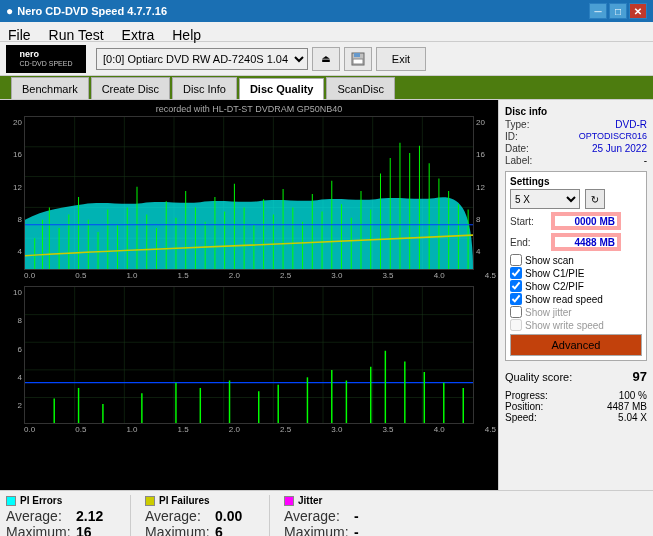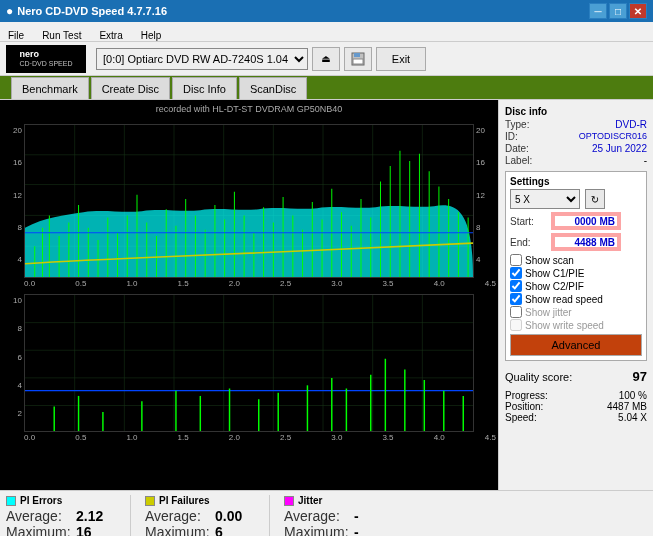--- a/index.html
+++ b/index.html
@@ -41,21 +41,21 @@
     .menu-bar {
       background: #f0f0f0;
       border-bottom: 1px solid #ccc;
       height: 20px;
       display: flex;
       align-items: center;
       padding: 0 4px;
       gap: 10px;
     }
     .menu-item {
-      font-size: 10px;
+      font-size: 14px;
       padding: 1px 4px;
       cursor: pointer;
       margin-top: 7px;
     }
 
     
     .toolbar {
       background: #f0f0f0;
       height: 34px;
       display: flex;
@@ -384,29 +384,30 @@
       <rect x="2" y="7" width="10" height="5" fill="#fff" stroke="#888"></rect>
     </svg>
   </div>
   <div class="toolbar-btn exit">Exit</div>
 </div>
 
 <div class="tab-bar">
   <div class="tab">Benchmark</div>
   <div class="tab">Create Disc</div>
   <div class="tab">Disc Info</div>
+  <div class="tab active">Disc Quality</div>
   <div class="tab">ScanDisc</div>
 </div>
 
 <div class="main-content">
 
   <div class="chart-area">
     <div class="chart-title">recorded with HL-DT-ST DVDRAM GP50NB40</div>
 
-    <div style="display:flex; flex-direction:column; height:168px;margin-top:8px;">
+    <div style="display:flex; flex-direction:column; height:168px;">
       <div class="chart-wrapper" style="flex:1;">
         <div class="y-axis">
           <span>20</span>
             <span>16</span>
             <span>12</span>
             <span>8</span>
             <span>4</span>
         </div>
         <div class="chart-canvas-area">
           

